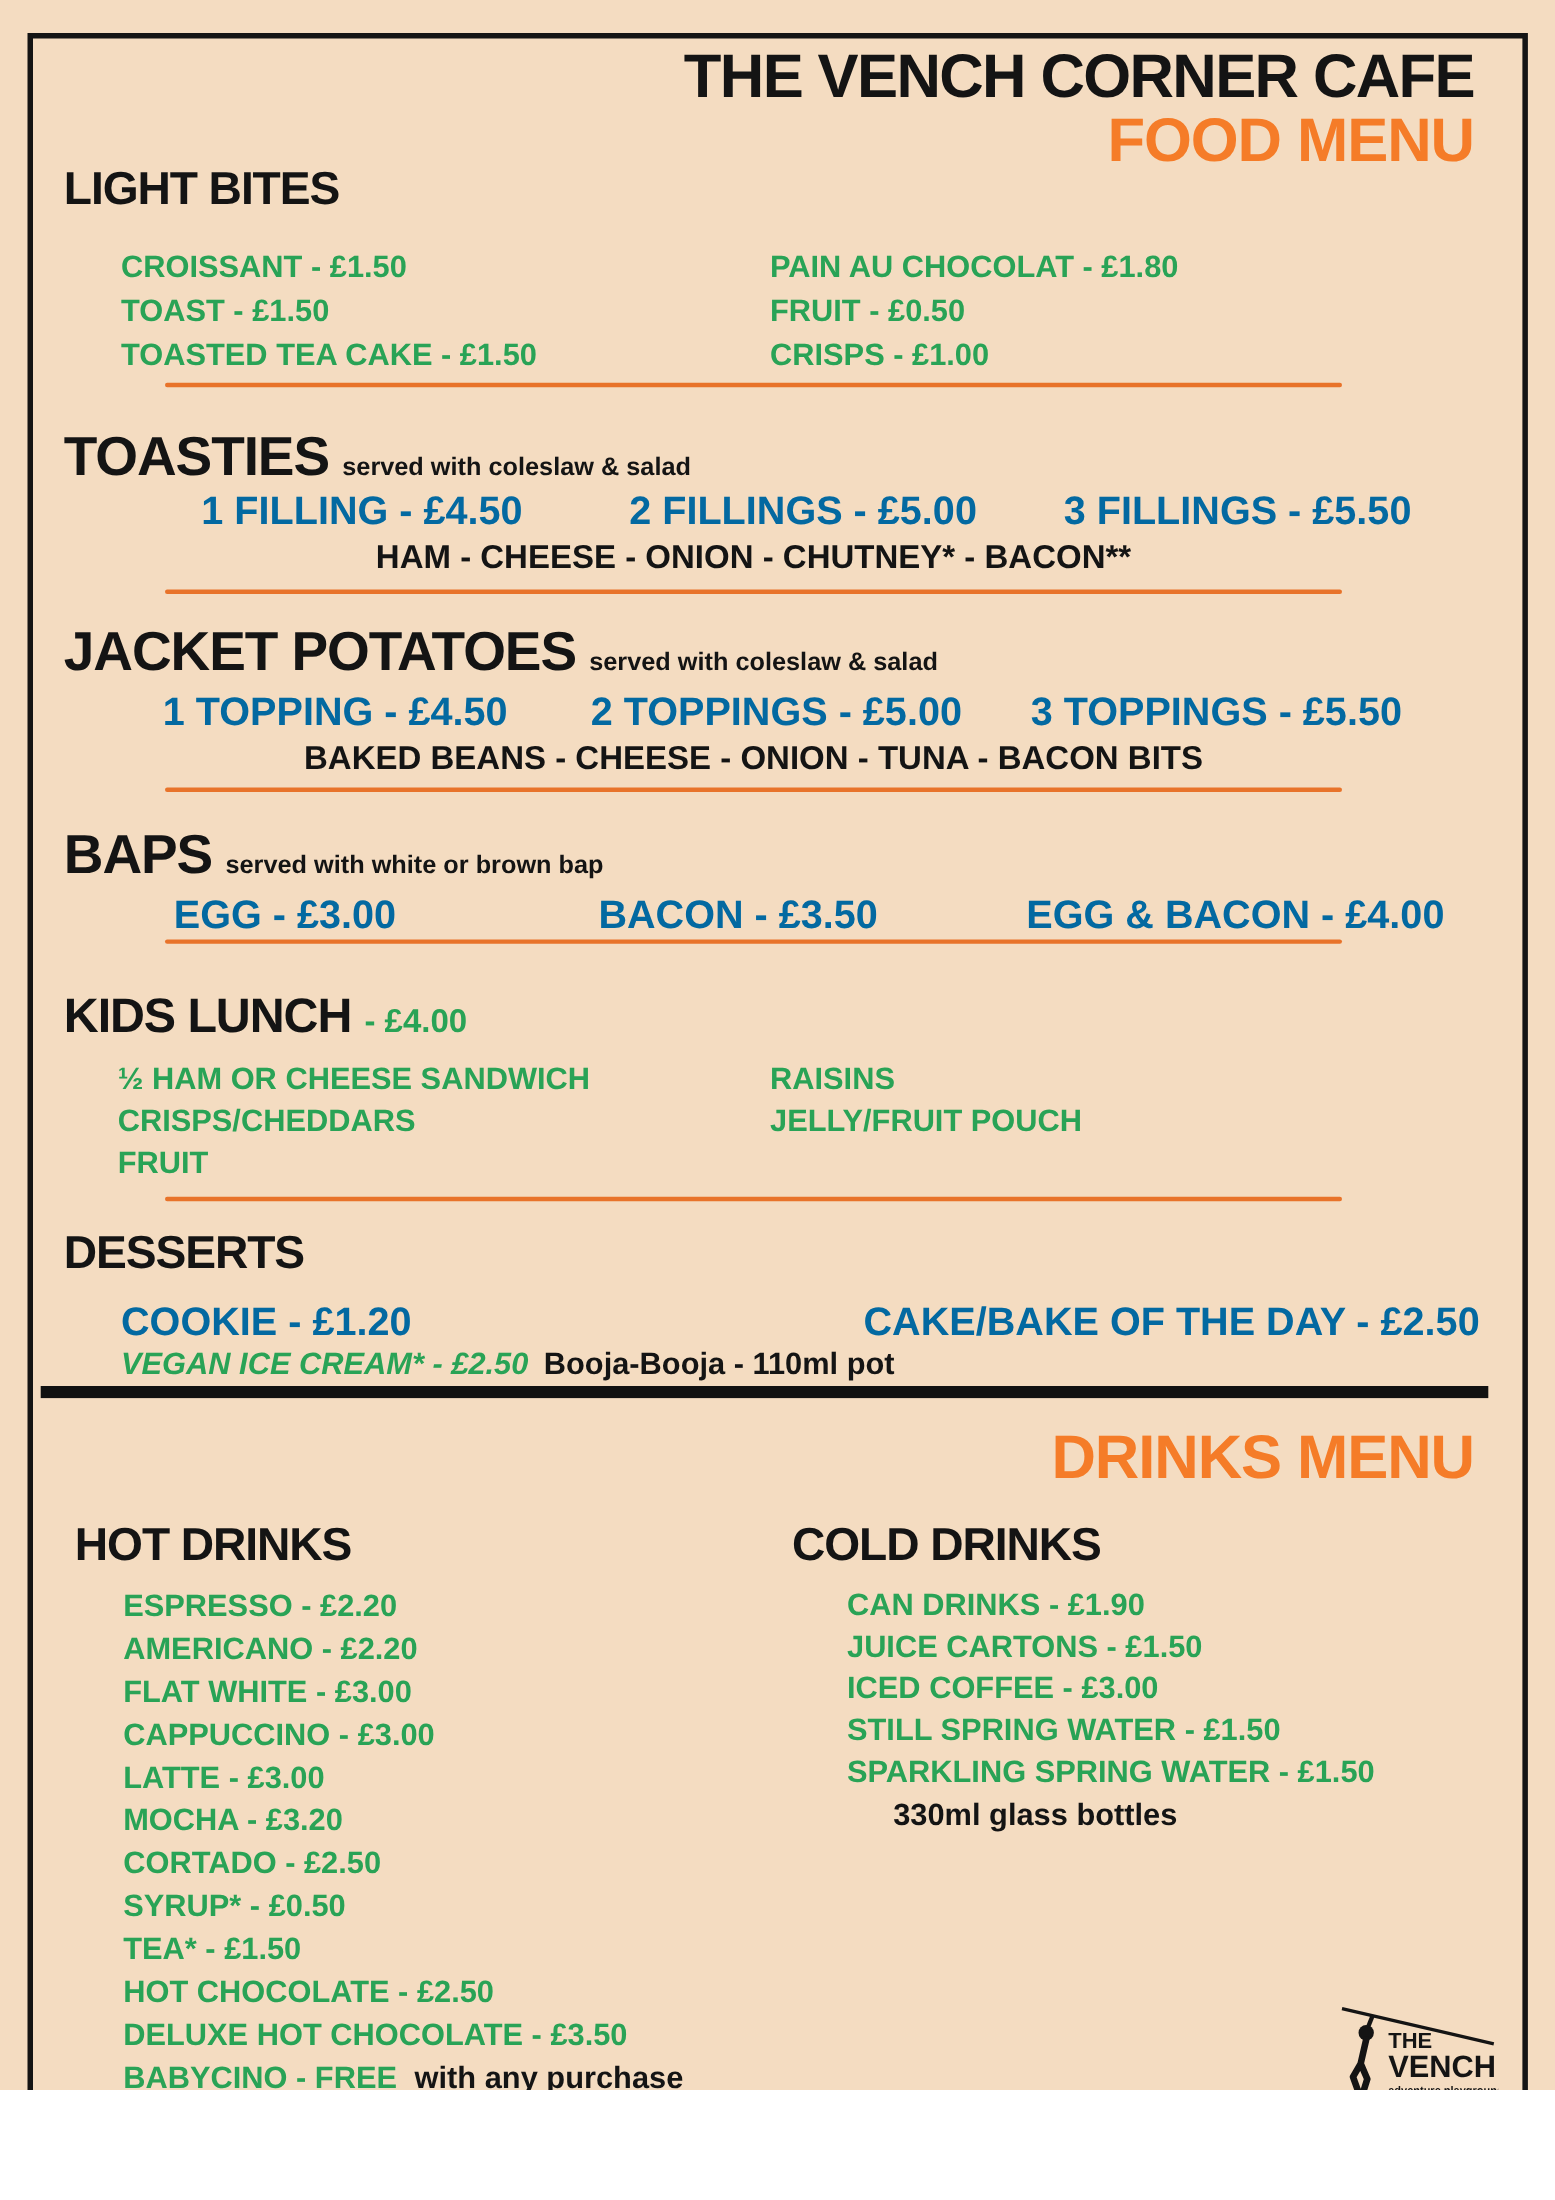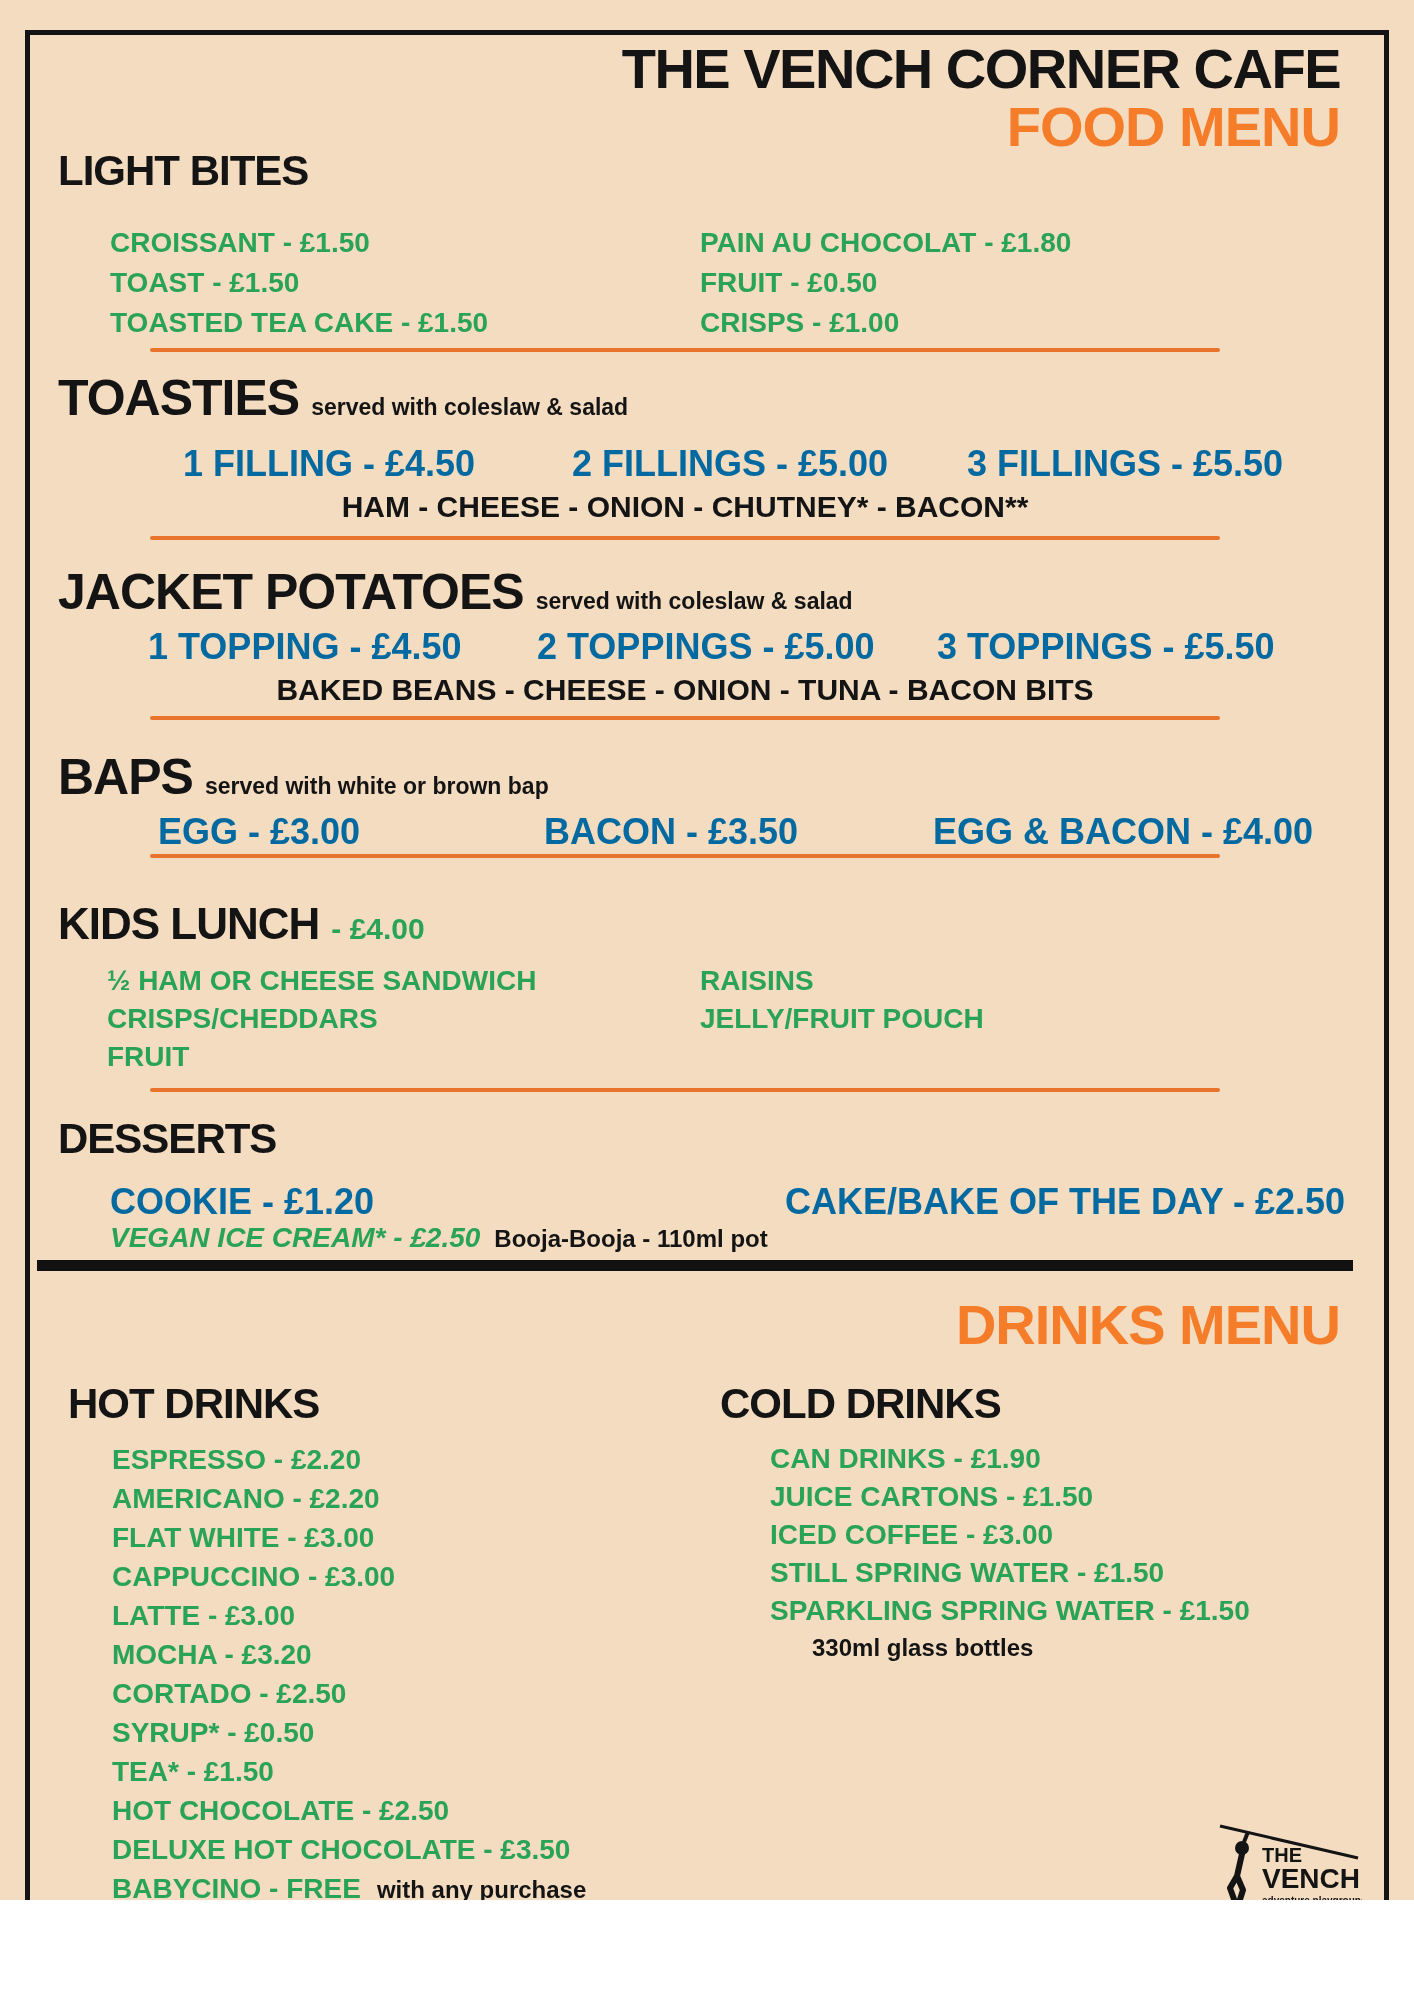--- a/index.html
+++ b/index.html
@@ -51,21 +51,21 @@
     white-space:nowrap;
   }
   .divider {
     position:absolute; left:150px; width:1070px; height:4px;
     background:#e8732a; border-radius:2px;
   }
   .thick-divider {
     position:absolute; left:37px; top:1260px; width:1316px; height:11px;
     background:#111111;
   }
-  .note-black { font-size:24px; font-weight:700; color:#141414; white-space:nowrap; }
+  .note-black { font-size:28px; font-weight:700; color:#141414; white-space:nowrap; }
   .flexline { display:flex; align-items:baseline; }
   .footnote {
     position:absolute; left:840px; top:1900px;
     font-size:23px; font-weight:700; white-space:nowrap;
   }
   .footnote span + span { margin-left:34px; }
   .footer {
     position:absolute; left:40px; top:1930px; width:1334px;
     text-align:center; font-size:23px; font-weight:700; white-space:nowrap;
   }
@@ -86,21 +86,21 @@
     <div class="gitem">TOAST - £1.50</div>
     <div class="gitem">TOASTED TEA CAKE - £1.50</div>
   </div>
   <div class="glist lh40" style="left:700px; top:223px;">
     <div class="gitem">PAIN AU CHOCOLAT - £1.80</div>
     <div class="gitem">FRUIT - £0.50</div>
     <div class="gitem">CRISPS - £1.00</div>
   </div>
   <div class="divider" style="top:348px;"></div>
 
-  <div class="headrow" style="left:58px; top:373px;text-align:center;">
+  <div class="headrow" style="left:58px; top:390px;text-align:center;">
     <span class="h1" style="font-size:50px;">TOASTIES</span>
     <span class="sub">served with coleslaw &amp; salad</span>
   </div>
   <span class="gspan" style="left:183px; top:446px;">1 FILLING - £4.50</span>
   <span class="gspan" style="left:572px; top:446px;">2 FILLINGS - £5.00</span>
   <span class="gspan" style="left:967px; top:446px;">3 FILLINGS - £5.50</span>
   <div class="centerline" style="top:492px;">HAM - CHEESE - ONION - CHUTNEY* - BACON**</div>
   <div class="divider" style="top:536px;"></div>
 
   <div class="headrow" style="left:58px; top:567px;">

